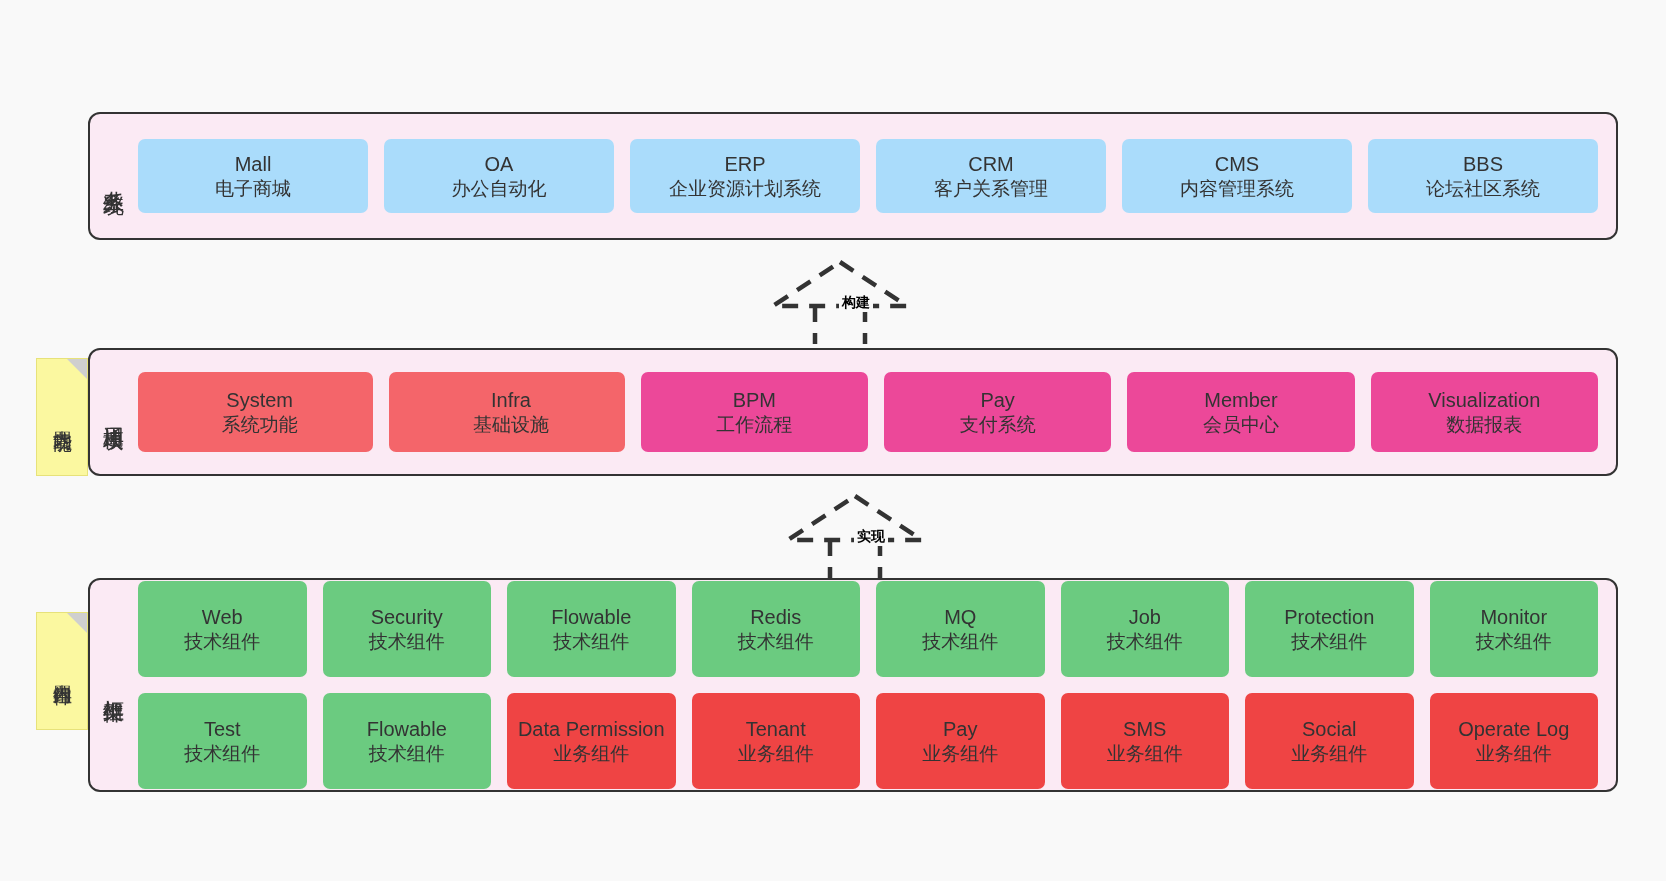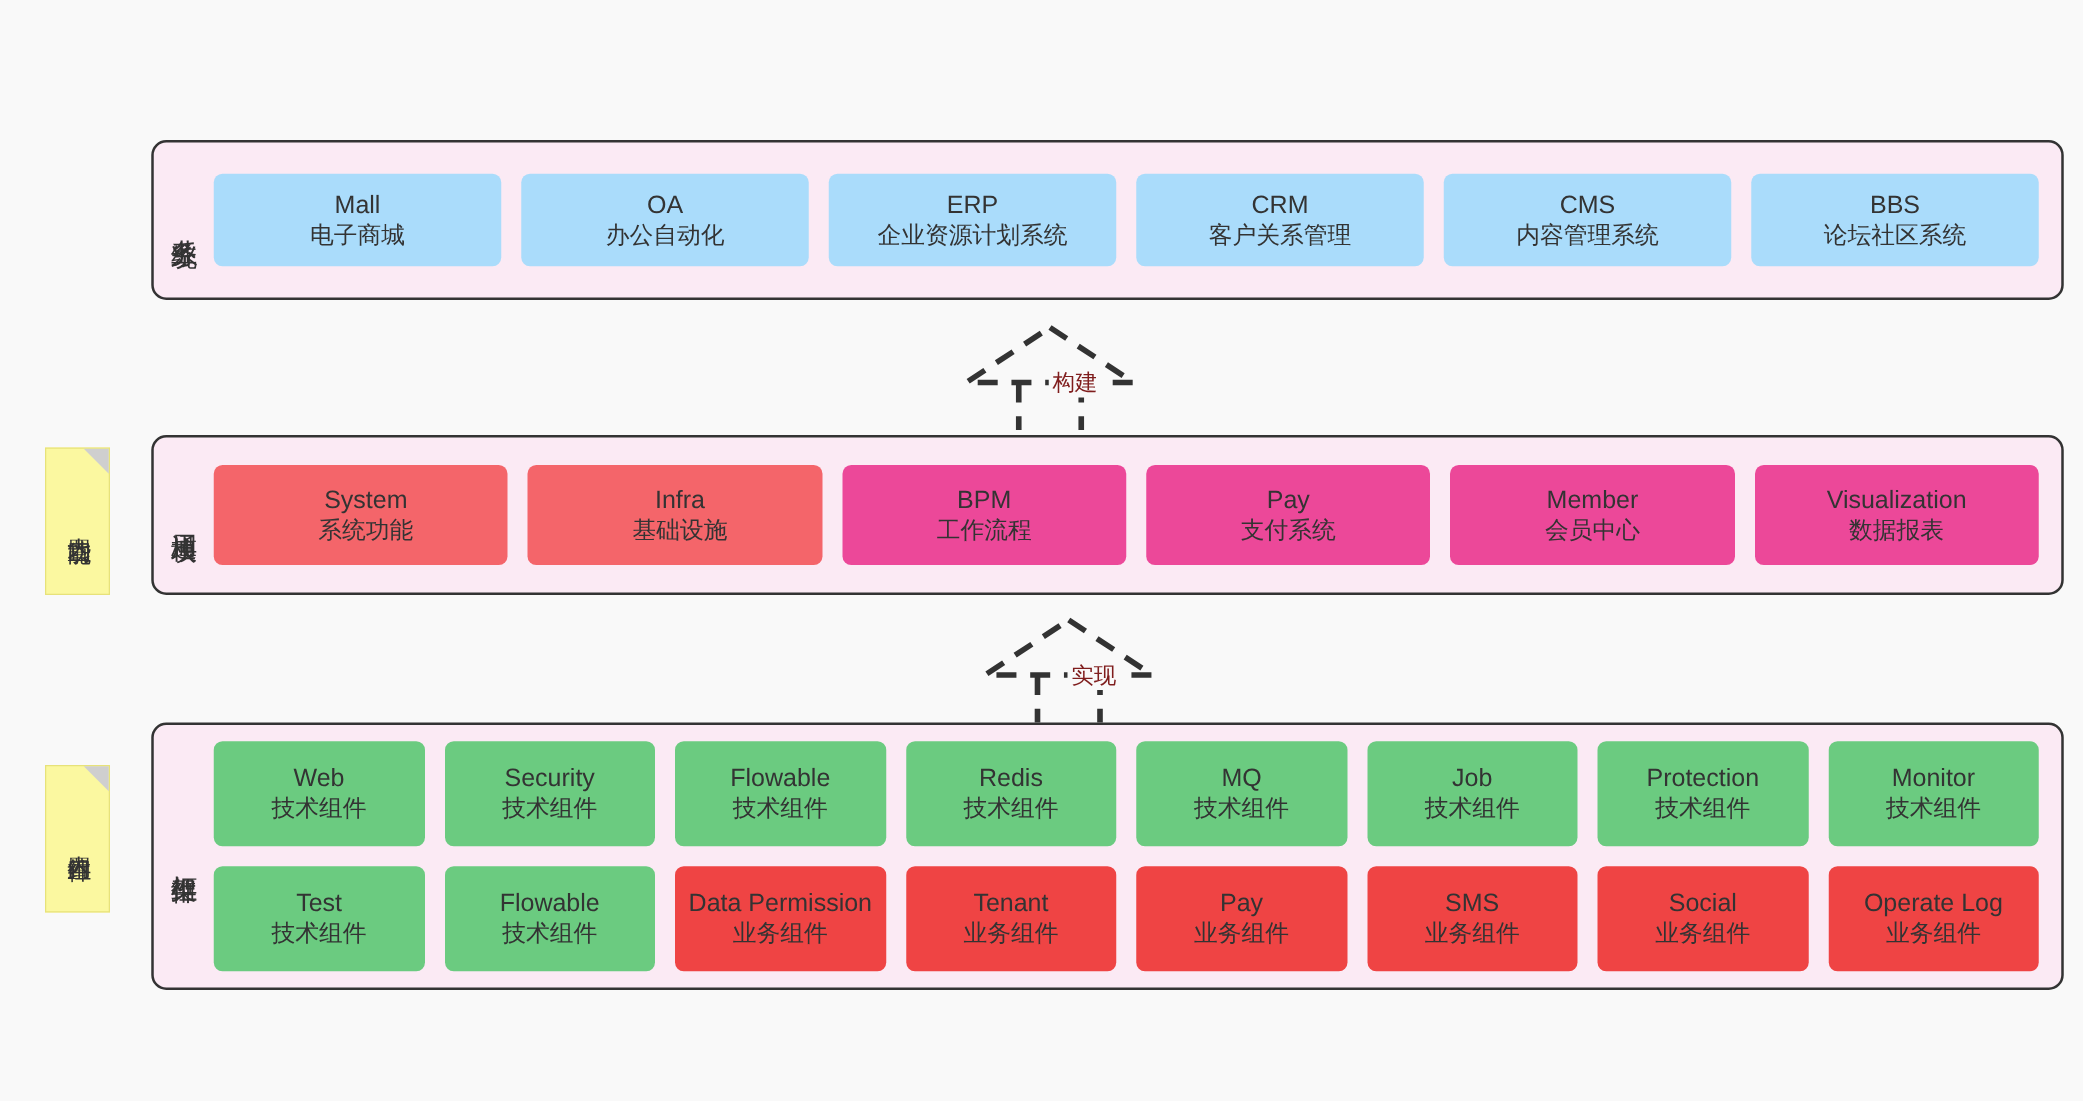--- a/index.html
+++ b/index.html
@@ -14,21 +14,20 @@
   }
 
   
   .layer {
     position:absolute;
     background:#fbeaf4;
     border:2.2px solid #333333;
     border-radius:12px;
     display:flex;
     align-items:stretch;
-    margin-left:33px;
   }
   .layer-title {
     flex:0 0 auto;
     width:46px;
     display:flex;
     align-items:center;
     justify-content:center;
     font-size:21px;
     line-height:1.18;
     letter-spacing:1px;
@@ -74,21 +73,21 @@
   .c-lightgreen  { background:#ef4444; }
 
   
   #layer-business { left:88px;  top:112px; width:1530px; height:128px; }
   #layer-business .card { height:74px; }
 
   #layer-common   { left:88px;  top:348px; width:1530px; height:128px; }
   #layer-common .card { height:80px; }
 
   #layer-framework{ left:88px;  top:578px; width:1530px; height:214px; }
-  #layer-framework .card { height:84px; }
+  #layer-framework .card { height:96px; }
 
   
   .note {
     position:absolute;
     background:#fbf8a0;
     border:1px solid #e7e27a;
     width:52px;
     display:flex;
     align-items:center;
     justify-content:center;
@@ -113,24 +112,25 @@
   #note-components { left:36px; top:612px; height:118px; }
 
   
   .uml-arrow { position:absolute; }
   .uml-arrow svg { display:block; overflow:visible; }
   .uml-label {
     position:absolute;
     left:50%;
     transform:translateX(-50%);
     background:#f9f9f9;
-    font-size:18px;
-    color:#7f1d1d;
+    font-size:14px;
+    color:#000000;
     padding:0 3px;
     white-space:nowrap;
+    font-weight:bold;
   }
   #arrow-build  { left:755px; top:258px; width:170px; height:86px; }
   #arrow-build  .uml-label { top:36px; left:84px; transform:none; }
   #arrow-impl   { left:770px; top:492px; width:170px; height:86px; }
   #arrow-impl   .uml-label { top:36px; left:84px; transform:none;text-align:center; }
 </style>
 </head>
 <body>
 
 <div class="layer" id="layer-business">

